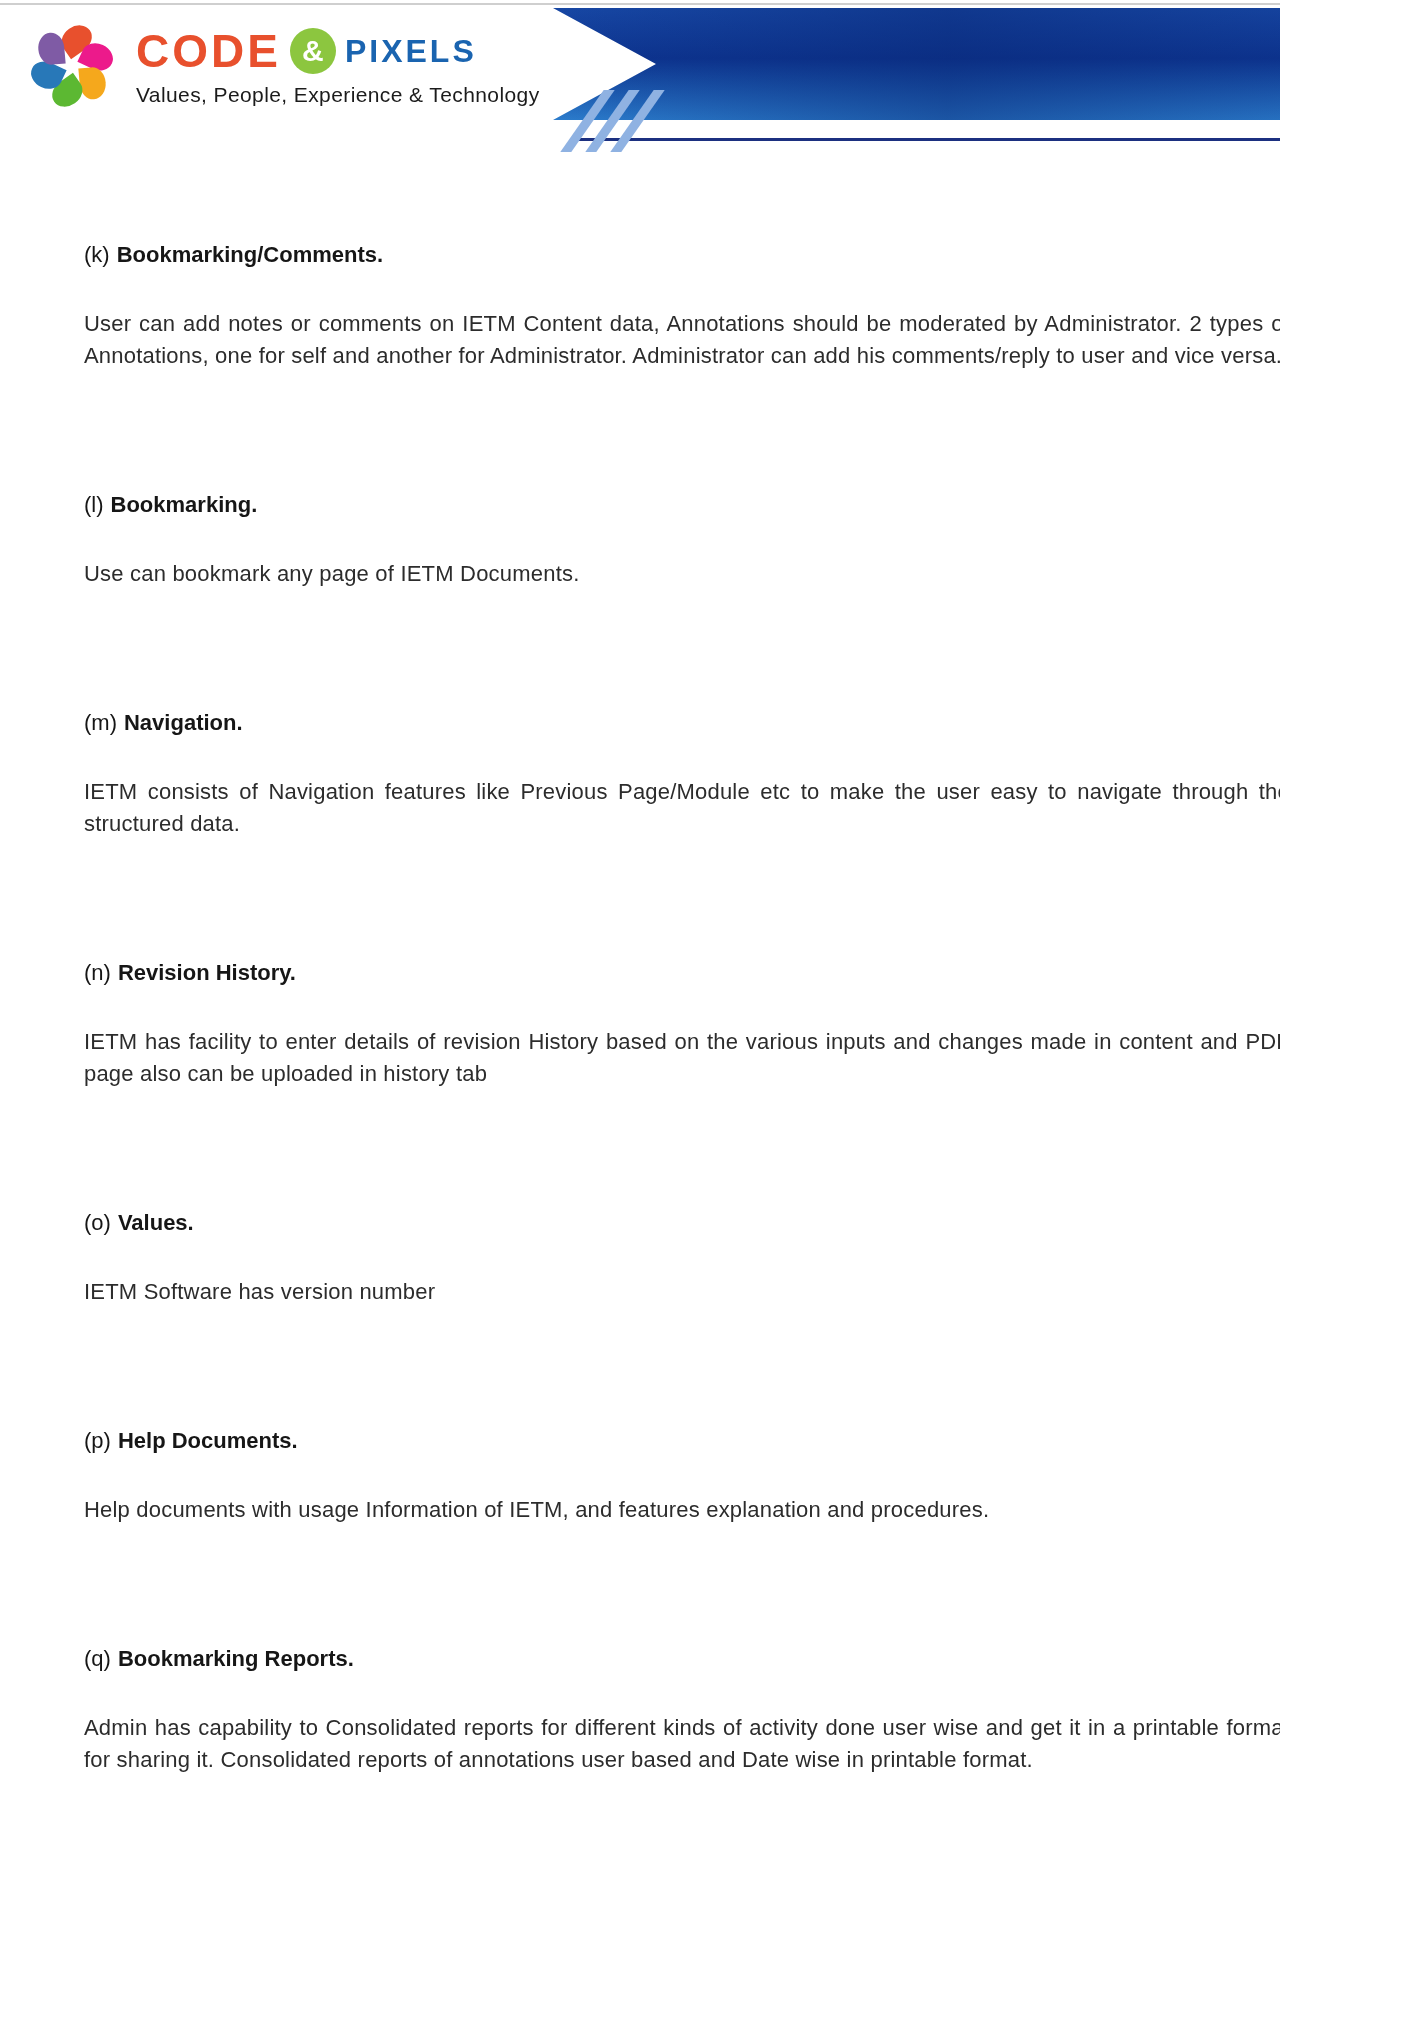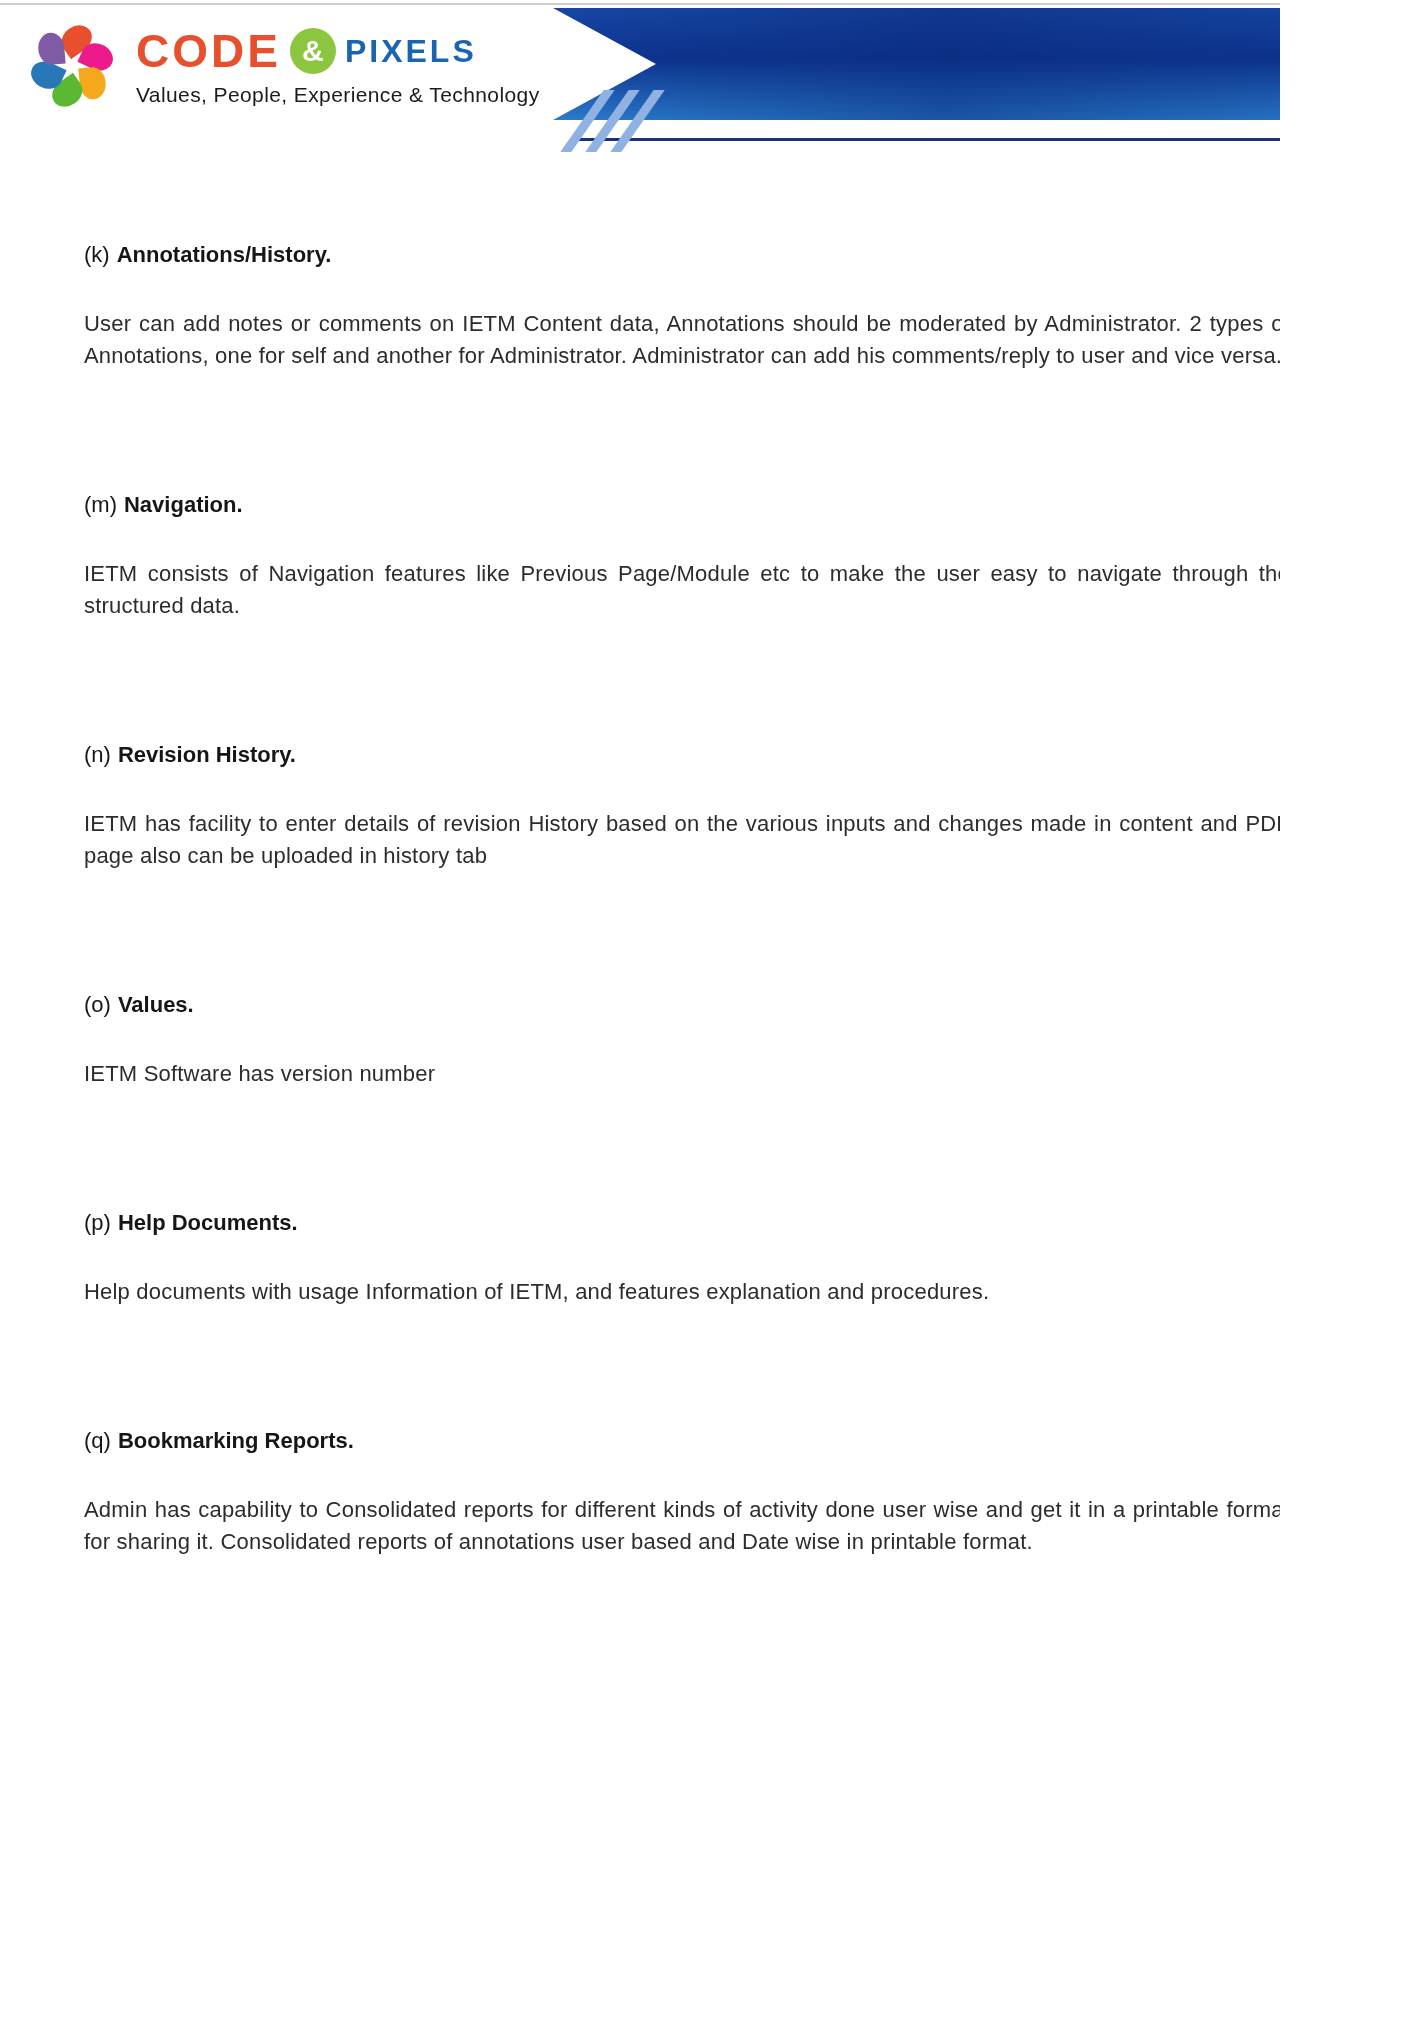--- a/index.html
+++ b/index.html
@@ -95,24 +95,28 @@
     <div class="band"></div>
     <div class="band-underline"></div>
     <div class="stripe s1"></div>
     <div class="stripe s2"></div>
     <div class="stripe s3"></div>
   </div>
 
   <div class="content">
 
     <section class="feature">
-      <h3><span class="pfx">(k)</span><span class="ttl">Annotations/History.</span></h3>
+      <h3><span class="pfx">(k)</span><span class="ttl">Bookmarking/Comments.</span></h3>
       <p>User can add notes or comments on IETM Content data, Annotations should be moderated by Administrator. 2 types of Annotations, one for self and another for Administrator. Administrator can add his comments/reply to user and vice versa.</p>
     </section>
 
+    <section class="feature">
+      <h3><span class="pfx">(l)</span><span class="ttl">Bookmarking.</span></h3>
+      <p>Use can bookmark any page of IETM Documents.</p>
+    </section>
 
     <section class="feature">
       <h3><span class="pfx">(m)</span><span class="ttl">Navigation.</span></h3>
       <p>IETM consists of Navigation features like Previous Page/Module etc to make the user easy to navigate through the structured data.</p>
     </section>
 
     <section class="feature">
       <h3><span class="pfx">(n)</span><span class="ttl">Revision History.</span></h3>
       <p>IETM has facility to enter details of revision History based on the various inputs and changes made in content and PDF page also can be uploaded in history tab</p>
     </section>

